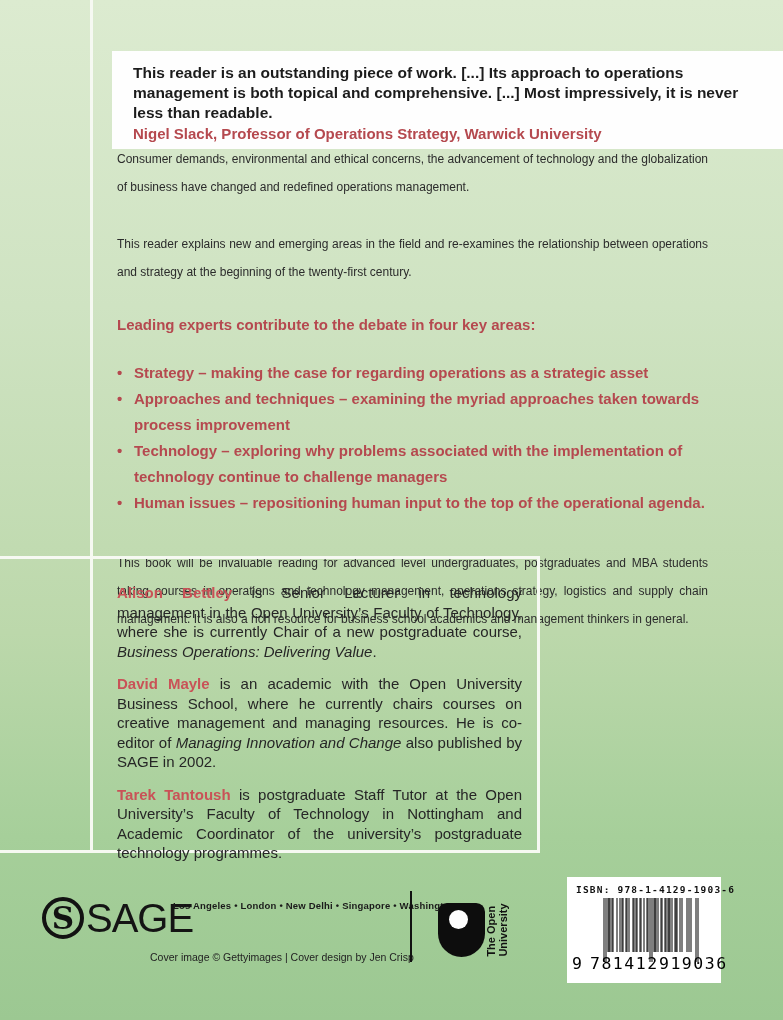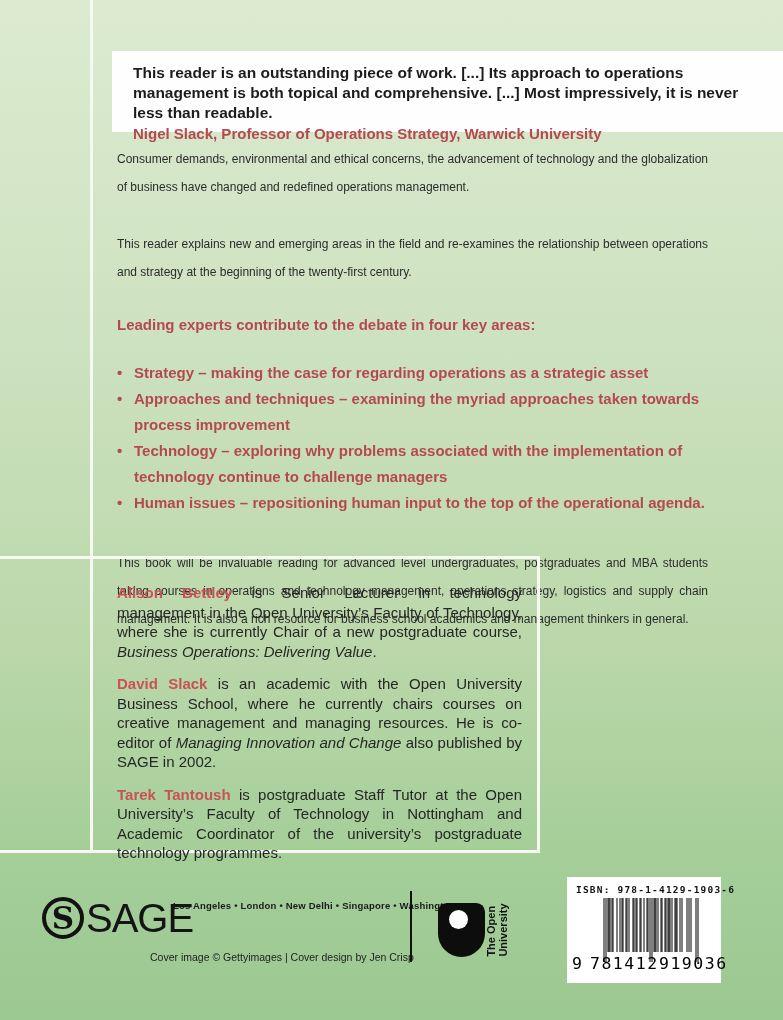--- a/index.html
+++ b/index.html
@@ -13,21 +13,21 @@
 
   
   .rule{position:absolute;background:#f6f9f2;}
   .v-rule-main{left:90px;top:0;width:3px;height:853px;}
   .box-top{left:0;top:556px;width:540px;height:3px;}
   .box-bottom{left:0;top:850px;width:540px;height:3px;}
   .box-right{left:537px;top:556px;width:3px;height:297px;}
 
   
   .quote-box{
-    position:absolute;left:112px;top:51px;width:671px;height:81px;
+    position:absolute;left:112px;top:51px;width:671px;height:98px;
     background:#fefefe;box-sizing:border-box;padding:12px 24px 0 21px;
   }
   .quote-text{font-size:15.5px;font-weight:bold;color:#1c1c1c;line-height:20px;margin:0;width:625px;}
   .quote-attrib{font-size:15px;font-weight:bold;color:#b5494f;line-height:20px;margin:1px 0 0 0;}
 
   
   .main-col{position:absolute;left:117px;top:145px;width:591px;}
   .para{font-size:12px;color:#2b2b2b;line-height:28px;margin:0 0 29px 0;text-align:justify;}
   .para:last-child{margin-bottom:0;}
 
@@ -130,21 +130,21 @@
 
   <div class="rule box-top"></div>
   <div class="rule box-bottom"></div>
   <div class="rule box-right"></div>
 
   <div class="authors">
     <p class="bio">
       <span class="bio-name">Alison Bettley</span><span> is Senior Lecturer in technology management in the Open University’s Faculty of Technology, where she is currently Chair of a new postgraduate course, </span><span class="bio-italic">Business Operations: Delivering Value</span><span>.</span>
     </p>
     <p class="bio">
-      <span class="bio-name">David Slack</span><span> is an academic with the Open University Business School, where he currently chairs courses on creative management and managing resources. He is co-editor of </span><span class="bio-italic">Managing Innovation and Change</span><span> also published by SAGE in 2002.</span>
+      <span class="bio-name">David Mayle</span><span> is an academic with the Open University Business School, where he currently chairs courses on creative management and managing resources. He is co-editor of </span><span class="bio-italic">Managing Innovation and Change</span><span> also published by SAGE in 2002.</span>
     </p>
     <p class="bio">
       <span class="bio-name">Tarek Tantoush</span><span> is postgraduate Staff Tutor at the Open University’s Faculty of Technology in Nottingham and Academic Coordinator of the university’s postgraduate technology programmes.</span><span class="bio-italic"></span><span></span>
     </p>
   </div>
 
   <div class="sage-block">
     <div class="sage-mark">S</div>
     <div class="sage-word">SAGE</div>
   </div>

